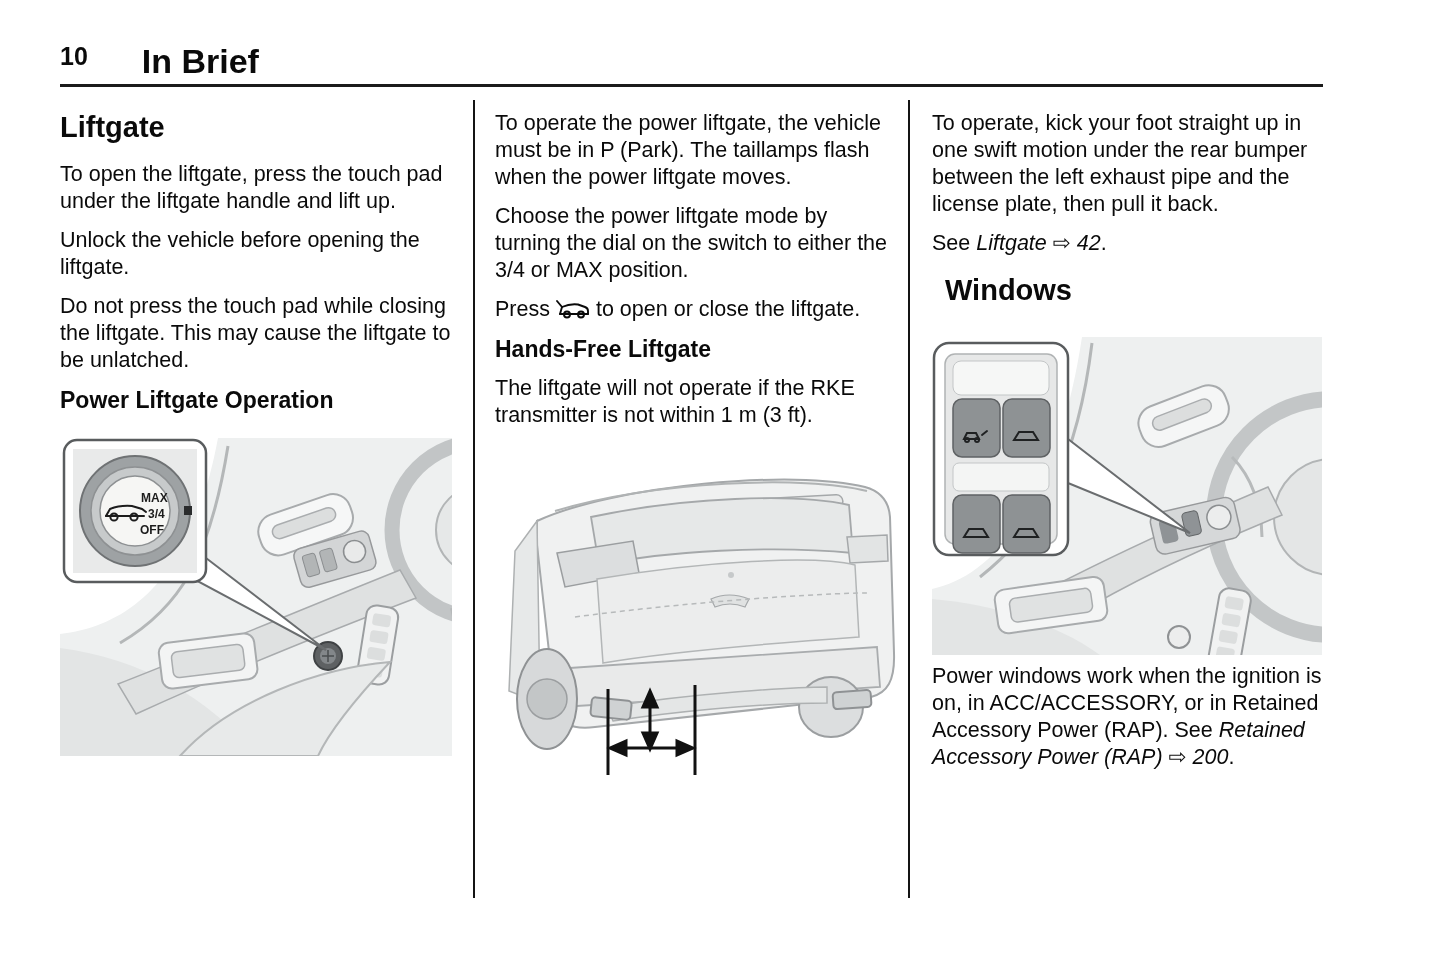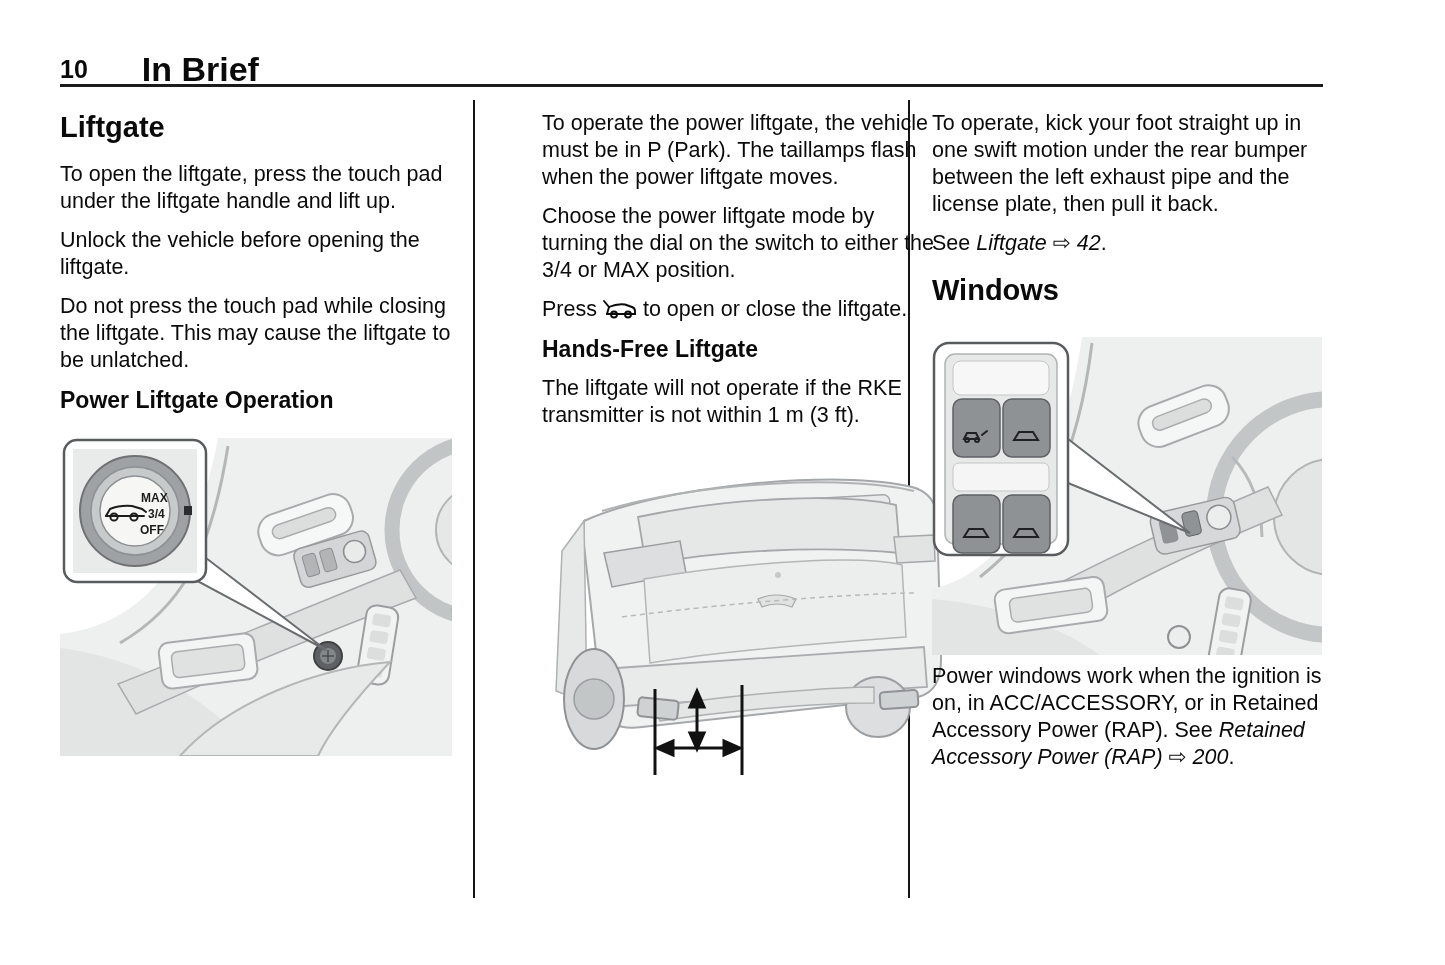--- a/index.html
+++ b/index.html
@@ -1,43 +1,43 @@
 <!DOCTYPE html>
 <html><head>
 <meta charset="utf-8">
 <style>
   html,body { margin:0; padding:0; background:#ffffff; }
   .page {
     position:relative; width:1445px; height:965px; background:#fff;
     font-family:"Liberation Sans", sans-serif; color:#0a0a0a; overflow:hidden;
   }
   
-  .header { position:absolute; left:60px; top:50px; display:flex; align-items:center; }
+  .header { position:absolute; left:60px; top:42px; display:flex; align-items:flex-start; }
   .header .pagenum { font-weight:bold; font-size:25px; }
   .header .section { font-weight:bold; font-size:34px; margin-left:54px; }
   .header-rule { position:absolute; left:60px; top:84px; width:1263px; height:3px; background:#1b1b1b; }
   
   .divider { position:absolute; top:100px; height:798px; width:2px; background:#141414; }
   .divider.d1 { left:473px; }
   .divider.d2 { left:908px; }
   
   .col { position:absolute; top:110px; font-size:21.5px; line-height:27px; }
   .col1 { left:60px;  width:398px; }
-  .col2 { left:495px; width:400px;margin-left:47px; }
+  .col2 { left:495px; width:400px; }
   .col3 { left:932px; width:392px; }
   h1 { font-size:29px; line-height:34px; margin:0 0 17px 0; font-weight:bold; }
   h2 { font-size:23px; line-height:28px; margin:12px 0 12px 0; font-weight:bold; }
   p  { margin:0 0 12px 0; }
   .em { font-style:italic; }
   .figure { display:block; margin:0; }
   .fig1 { margin-top:24px; }
   .fig2 { margin-top:12px; }
   .fig3 { margin-top:30px; margin-bottom:8px; }
   .inline-icon { display:inline-block; vertical-align:-4px; margin:0 5px; }
-  .windows-h1 { margin:16px 0 0 0; }
+  .windows-h1 { margin:16px 0 0 13px; }
   .dial-label { font-family:"Liberation Sans", sans-serif; font-weight:bold; font-size:12px; fill:#1c1c1c; }
 </style>
 </head>
 <body>
 
 <div class="page">
 
   <div class="header">
     <span class="pagenum">10</span>
     <span class="section">In Brief</span>

